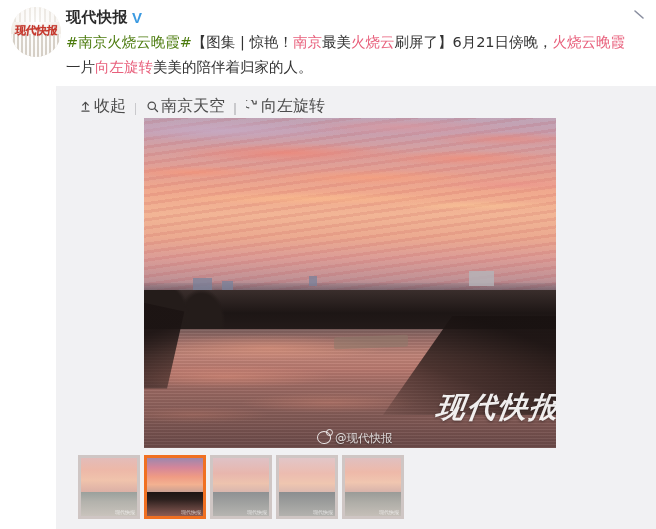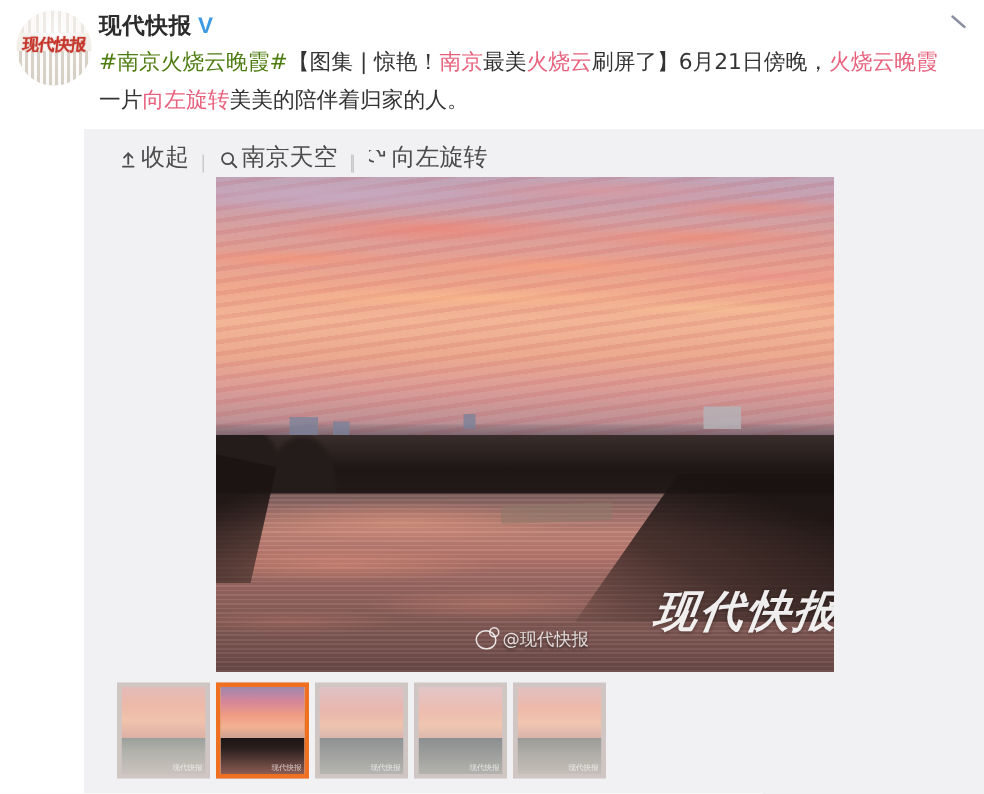--- a/index.html
+++ b/index.html
@@ -276,23 +276,23 @@
     font-weight: bold;
     font-style: italic;
     letter-spacing: 2px;
     font-family: "DejaVu Serif", serif;
     text-shadow: 0 1px 3px rgba(0,0,0,.35);
     white-space: nowrap;
     transform: skewX(-8deg);
   }
   .wm-small {
     position: absolute;
-    left: 42%; bottom: 14px;
+    left: 42%; bottom: 2px;
     display: flex;
-    align-items: center;
+    align-items: flex-start;
     gap: 4px;
     color: rgba(255,255,255,.82);
     font-size: 11.5px;
     font-family: "DejaVu Sans", sans-serif;
     text-shadow: 0 1px 2px rgba(0,0,0,.5);
     white-space: nowrap;
   }
   .weibo-eye {
     width: 14px; height: 13px;
     border-radius: 50% 50% 45% 50%;

